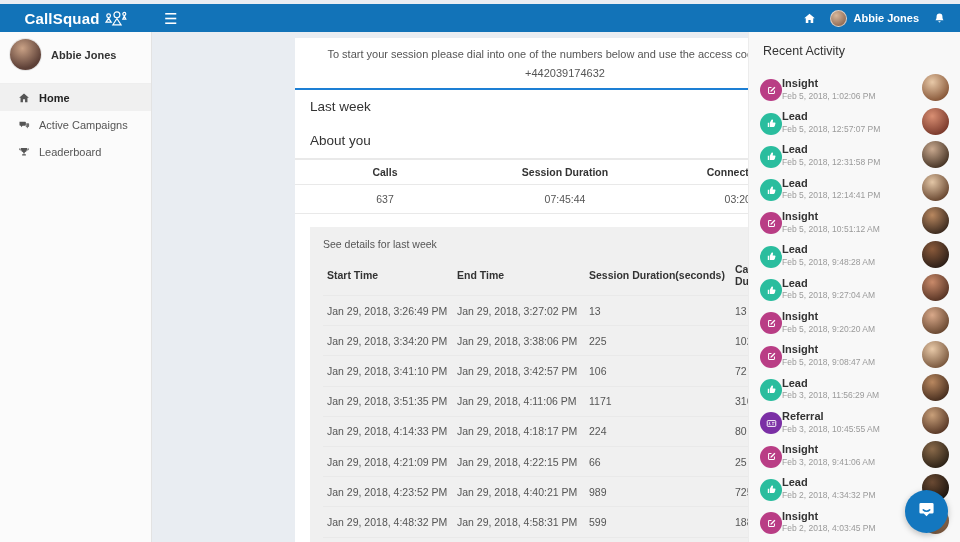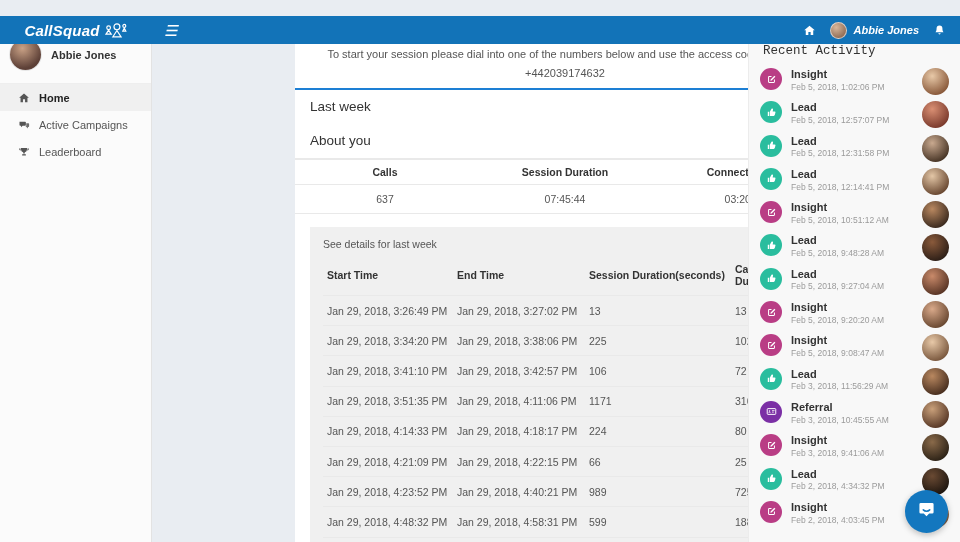--- a/index.html
+++ b/index.html
@@ -1,22 +1,22 @@
 <!DOCTYPE html>
 <html><head>
 <meta charset="utf-8">
 <style>
   * { margin:0; padding:0; box-sizing:border-box; }
   html,body { width:960px; height:542px; overflow:hidden; }
   body { font-family:"Liberation Sans", sans-serif; background:#e9edf2; }
   .app { position:relative; width:960px; height:542px; overflow:hidden; background:#e9edf2; }
 
   
-  .topbar { position:absolute; top:16px; left:0; width:960px; height:28px; background:#1273b8; z-index:30;
-            display:flex; align-items:center; color:#fff;font-style:italic; }
+  .topbar { position:absolute; top:4px; left:0; width:960px; height:28px; background:#1273b8; z-index:30;
+            display:flex; align-items:center; color:#fff; }
   .logo-wrap { width:152px; display:flex; align-items:center; justify-content:center; gap:4px; }
   .logo-text { font-size:15px; font-weight:bold; letter-spacing:.2px; }
   .logo-icon svg { display:block; }
   .burger { margin-left:12px; font-size:15px; line-height:1; cursor:pointer; }
   .topbar-right { margin-left:auto; display:flex; align-items:center; gap:14px; padding-right:14px; }
   .topbar-right .icon { width:13px; height:13px; color:#fff; cursor:pointer; }
   .icon svg { width:100%; height:100%; display:block; }
   .top-user { display:flex; align-items:center; gap:7px; cursor:pointer; }
   .top-avatar { width:17px; height:17px; border-radius:50%; background:radial-gradient(circle at 35% 30%, #d8b79b, #7a5540); border:1px solid rgba(255,255,255,.6); }
   .top-user-name { font-size:11px; font-weight:bold; }
@@ -55,22 +55,22 @@
   table.details { width:100%; border-collapse:collapse; table-layout:fixed; }
   table.details th { text-align:left; font-size:10.5px; color:#333; padding:9px 4px 8px; }
   table.details td { font-size:10.5px; color:#555; padding:8.6px 4px; border-top:1px solid #e9e9e9; }
   table.details tr th:nth-child(1), table.details tr td:nth-child(1) { width:130px; }
   table.details tr th:nth-child(2), table.details tr td:nth-child(2) { width:132px; }
   table.details tr th:nth-child(3), table.details tr td:nth-child(3) { width:146px; }
 
   
   .activity-panel { position:absolute; top:28px; right:0; width:212px; height:514px; background:#f8f8f8;
                     z-index:25; border-left:1px solid #ececec; }
-  .activity-title { font-size:12.5px; color:#333; padding:16px 14px 10px;font-family:Liberation Mono, monospace; }
-  .activity-item { display:flex; align-items:flex-start; gap:9px; height:33.3px; padding:0 11px; cursor:pointer; }
+  .activity-title { font-size:12.5px; color:#333; padding:16px 14px 10px; }
+  .activity-item { display:flex; align-items:flex-end; height:33.3px; padding:0 11px; cursor:pointer; }
   .bubble { width:22px; height:22px; min-width:22px; border-radius:50%; display:flex; align-items:center;
             justify-content:center; color:#fff; }
   .bubble svg { width:11px; height:11px; }
   .bubble.insight  { background:#b93d85; }
   .bubble.lead     { background:#2abd9e; }
   .bubble.referral { background:#7b2fa5; }
   .activity-text { display:flex; flex-direction:column; line-height:1.15; }
   .activity-label { font-size:11px; font-weight:bold; color:#333; }
   .activity-date { font-size:8.5px; color:#9a9a9a; margin-top:2px; }
   .activity-avatar { margin-left:auto; width:27px; height:27px; border-radius:50%; }

